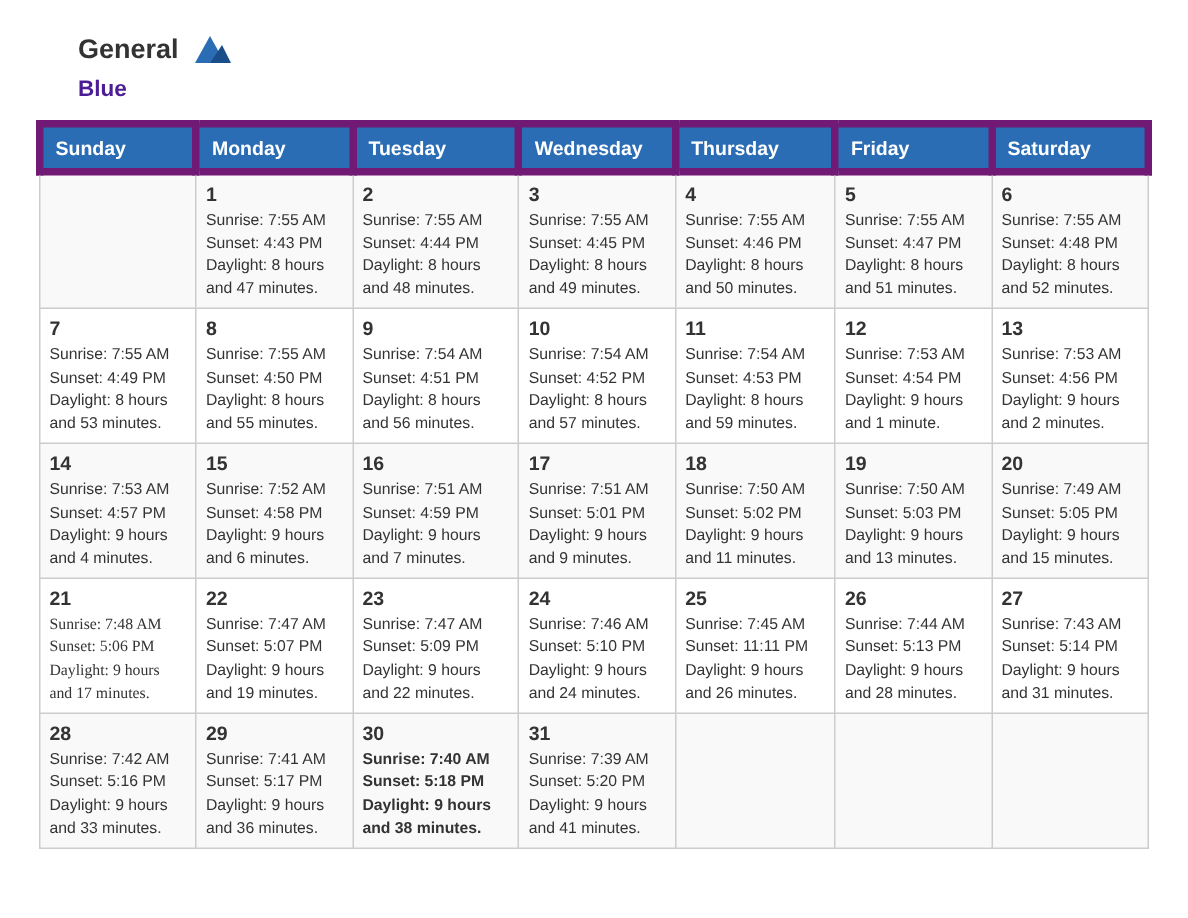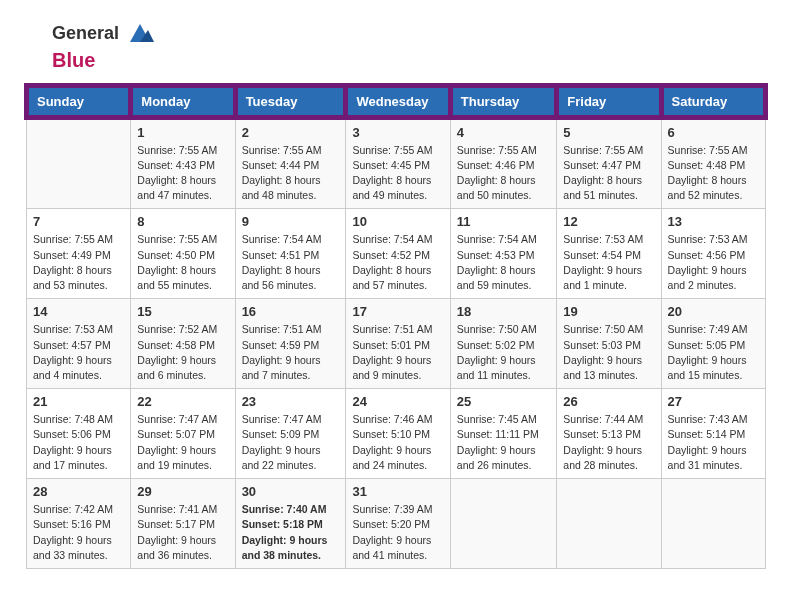--- a/index.html
+++ b/index.html
@@ -93,21 +93,21 @@
   <div class="logo">
     <div>
       <div class="logo-text">
         <span style="color:#333;">General</span>
         <svg class="logo-icon" viewBox="0 0 28 28" style="vertical-align:middle;display:inline-block;">
           <polygon points="4,22 14,4 24,22" fill="#2a6db5"></polygon>
           <polygon points="14,22 22,10 28,22" fill="#1a4e8a"></polygon>
         </svg>
       </div>
       <div class="logo-text">
-        <span style="color:#be185d;font-size:20px;font-weight:bold;">Blue</span>
+        <span style="color:#4c1d95;font-size:15px;font-weight:bold;">Blue</span>
       </div>
     </div>
   </div>
   <div class="title-block">
     <div class="main-title"></div>
     <div class="subtitle"></div>
   </div>
 </div>
 
 <table>
@@ -266,21 +266,21 @@
           <span class="day-num">20</span>
           <div class="cell-content" style="white-space: pre-line;">Sunrise: 7:49 AM
 Sunset: 5:05 PM
 Daylight: 9 hours
 and 15 minutes.</div>
         </td>
       </tr>
       <tr>
         <td>
           <span class="day-num">21</span>
-          <div class="cell-content" style="white-space: pre-line;">Sunrise: 7:48 AM
+          <div class="cell-content" style="white-space: pre-line; font-family: Liberation Serif, serif;">Sunrise: 7:48 AM
 Sunset: 5:06 PM
 Daylight: 9 hours
 and 17 minutes.</div>
         </td>
         <td>
           <span class="day-num">22</span>
           <div class="cell-content" style="white-space: pre-line;">Sunrise: 7:47 AM
 Sunset: 5:07 PM
 Daylight: 9 hours
 and 19 minutes.</div>

